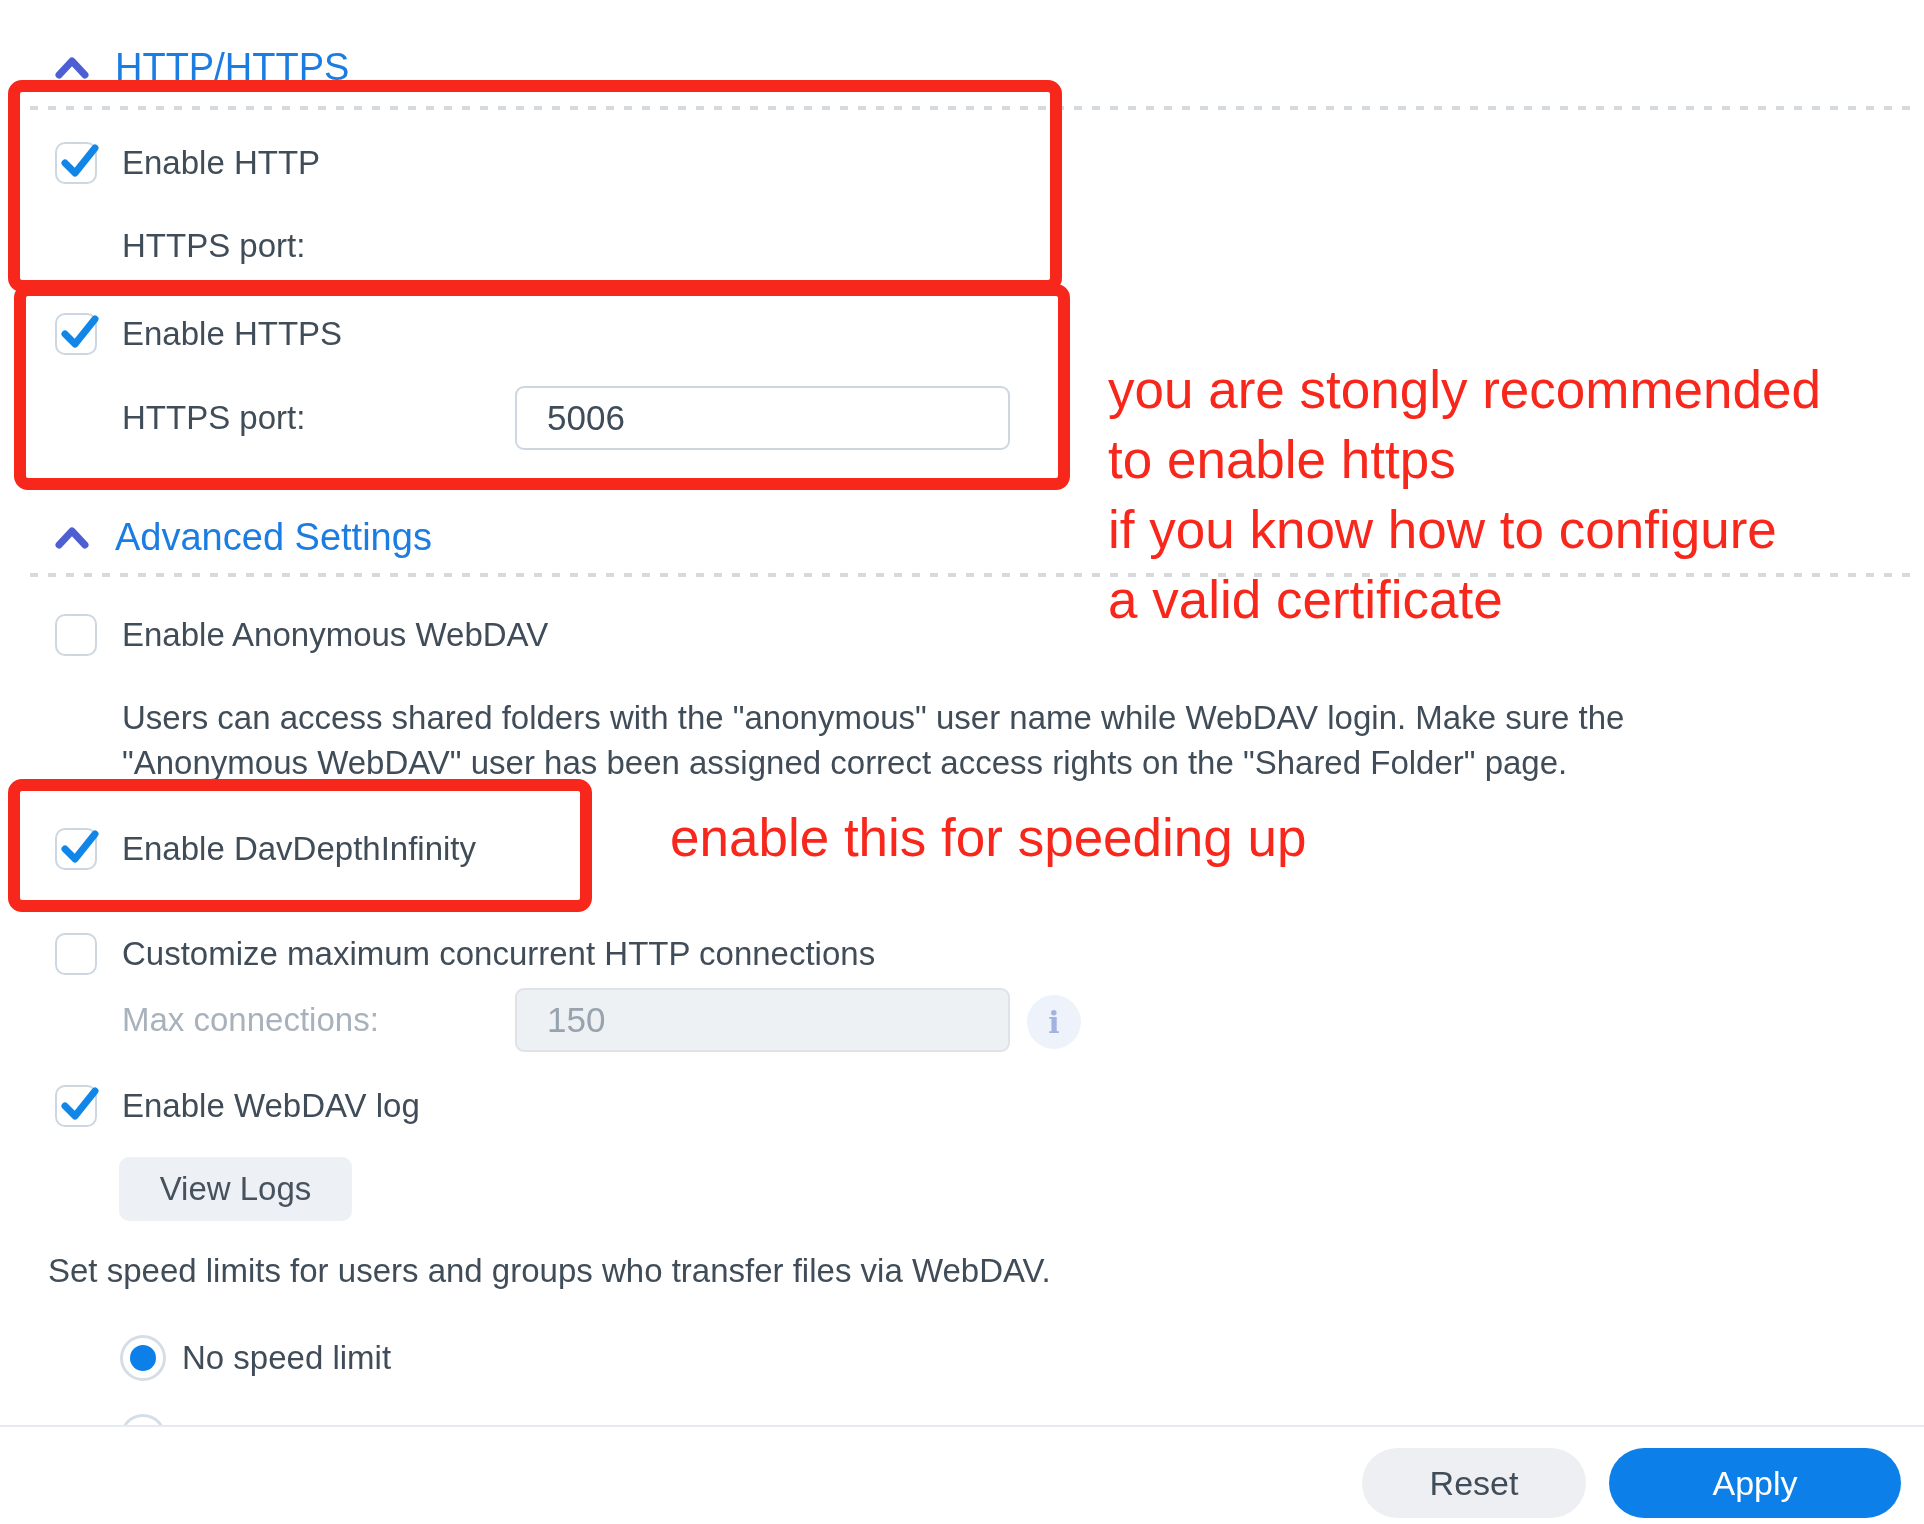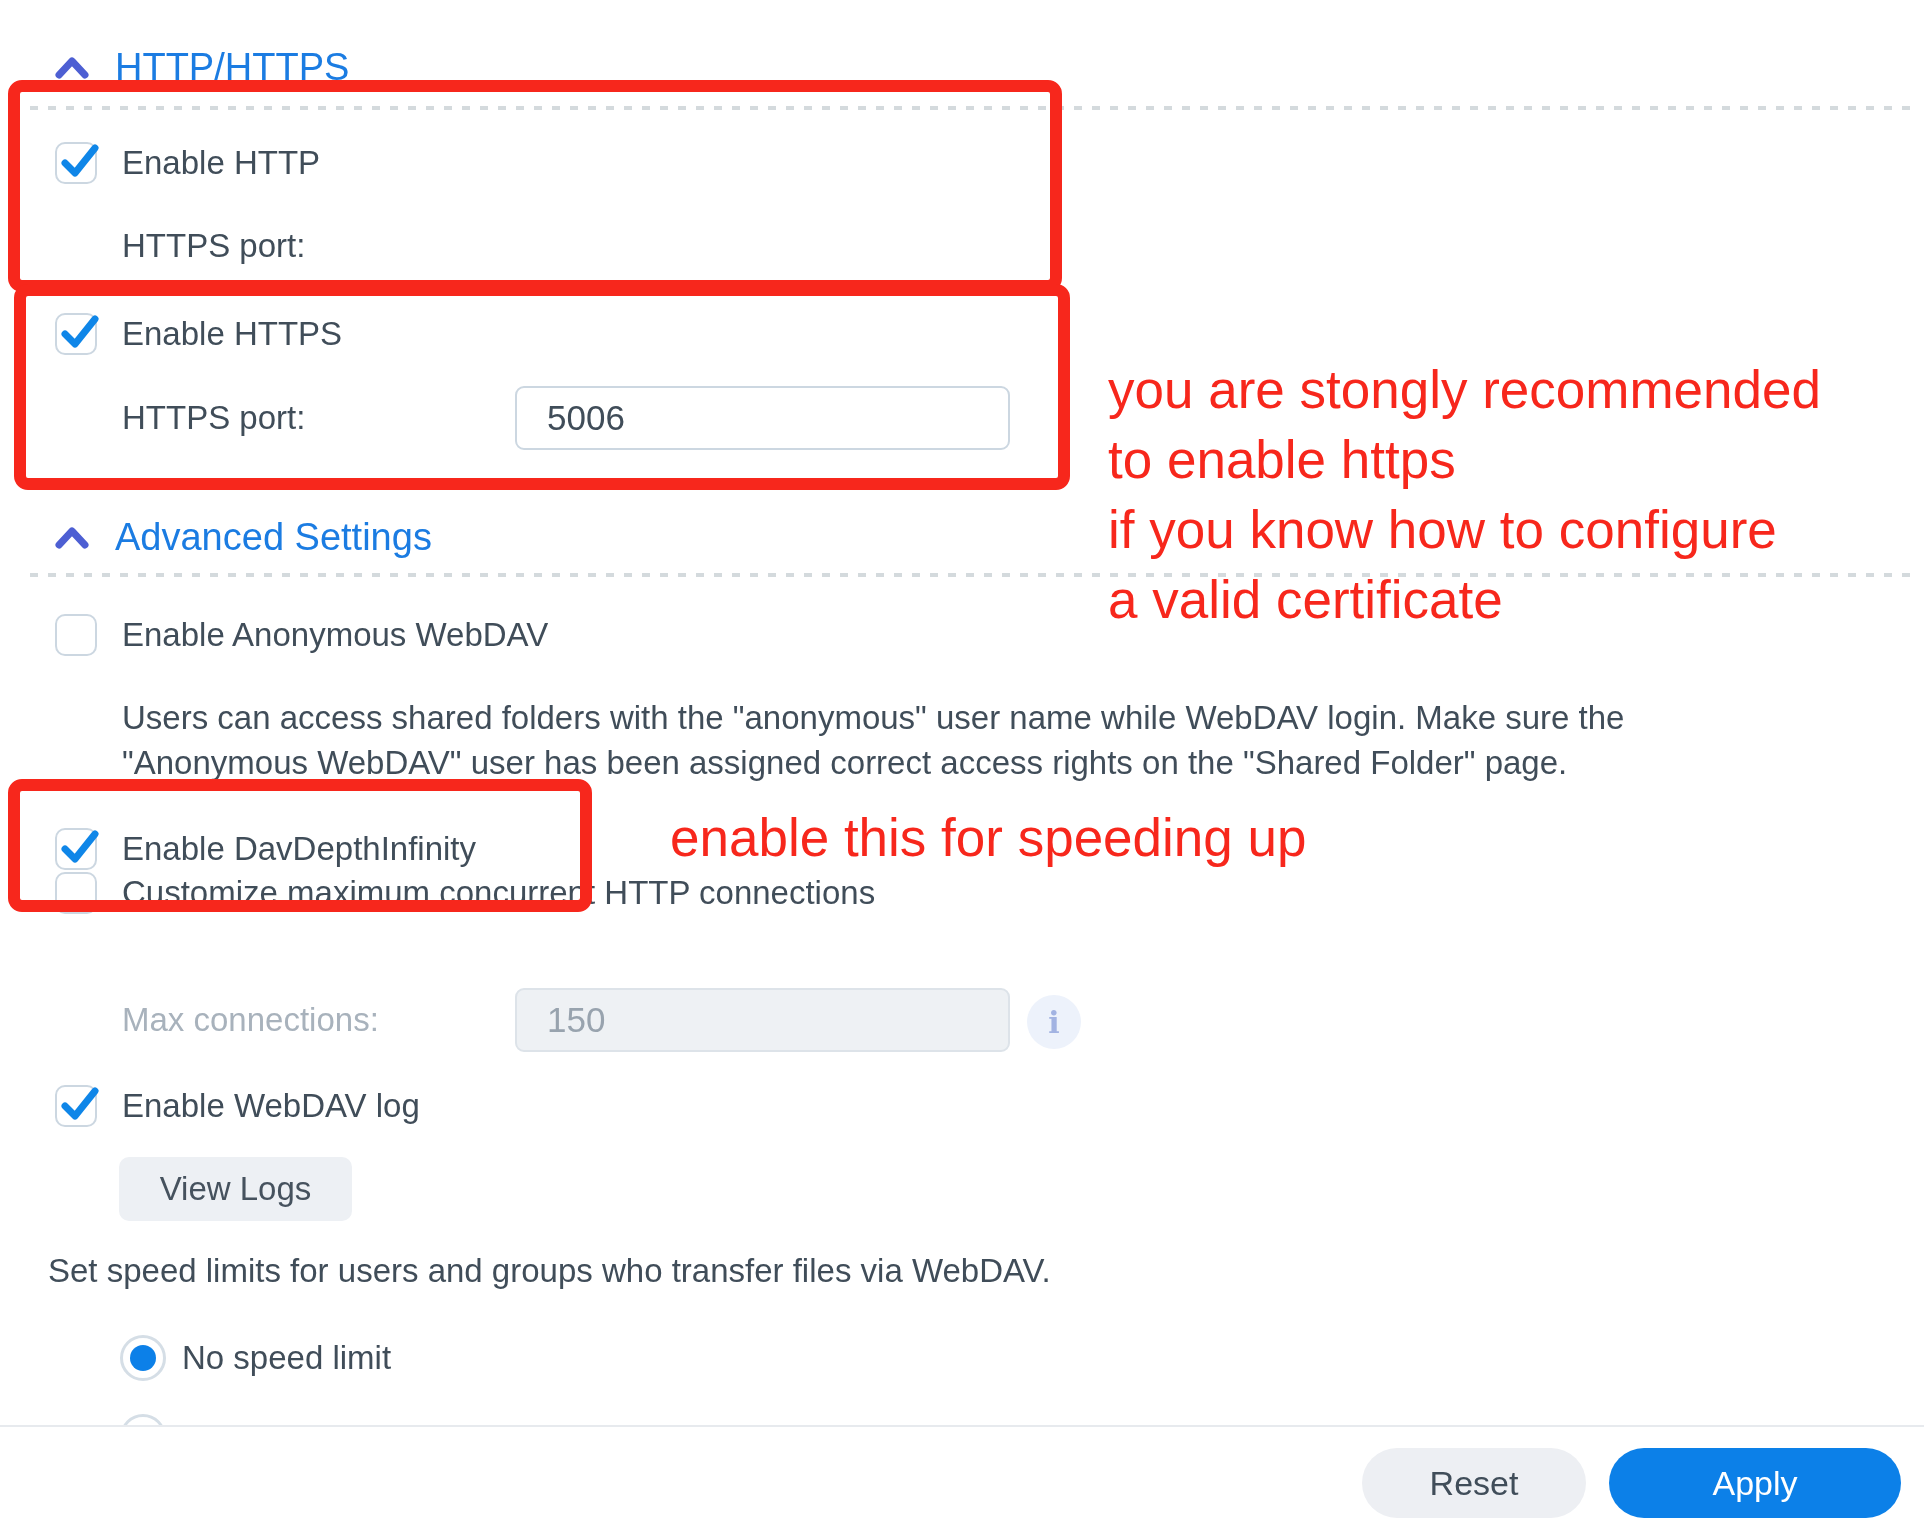--- a/index.html
+++ b/index.html
@@ -22,21 +22,21 @@
     background:repeating-linear-gradient(to right,#d4dadd 0 8px,transparent 8px 18px);}
   #divider-1{top:106px;}
   #divider-2{top:573px;}
 
   
   .cb-row{position:absolute;left:55px;display:flex;align-items:center;gap:25px;}
   #row-enable-http{top:142px;}
   #row-enable-https{top:313px;}
   #row-enable-anon{top:614px;}
   #row-enable-dav{top:828px;}
-  #row-customize-max{top:872px;}
+  #row-customize-max{top:933px;}
   #row-enable-log{top:1085px;}
   .checkbox{position:relative;width:42px;height:42px;border:2px solid #ccd7e1;
     border-radius:10px;background:#fff;box-sizing:border-box;flex:none;cursor:pointer;}
   .checkbox svg{position:absolute;left:0px;top:-5px;overflow:visible;}
   .cb-label{font-size:33px;color:#404d59;white-space:nowrap;}
 
   
   .field-row{position:absolute;left:122px;height:64px;display:flex;align-items:center;}
   #row-http-port{top:214px;}
   #row-https-port{top:386px;}

